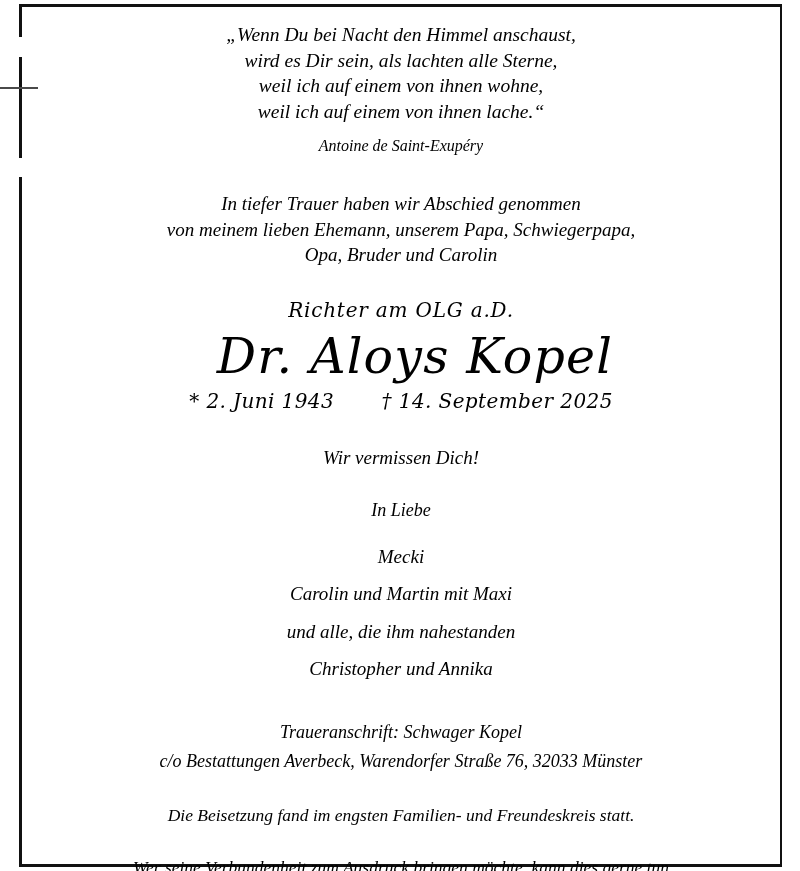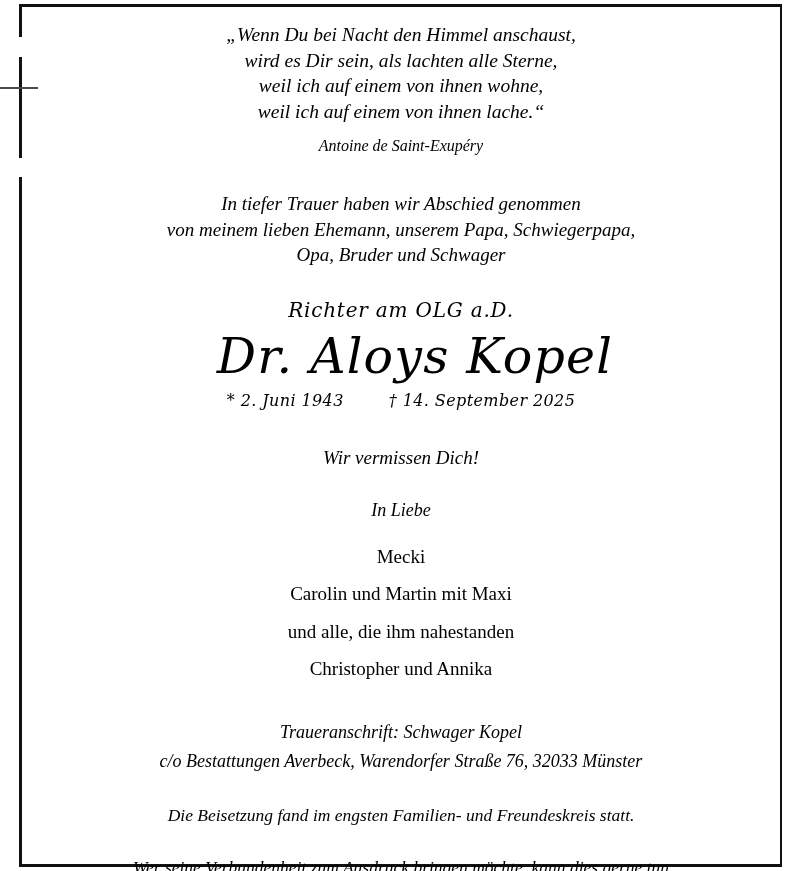--- a/index.html
+++ b/index.html
@@ -113,21 +113,21 @@
     font-size: 49px;
     line-height: 58px;
     letter-spacing: 1.2px;
     padding-left: 28px;
   }
 
   .dates {
     margin-top: 2px;
     font-family: "DejaVu Serif", "Liberation Serif", serif;
     font-style: italic;
-    font-size: 16px;
+    font-size: 20px;
     line-height: 26px;
     letter-spacing: 0.4px;
   }
   .dates .gap { display: inline-block; width: 34px; }
 
   .missing {
     margin-top: 32px;
     font-style: italic;
     font-size: 19px;
     line-height: 24px;
@@ -135,20 +135,21 @@
 
   .inlove {
     margin-top: 28px;
     font-style: italic;
     font-size: 18px;
     line-height: 24px;
   }
 
   .survivors {
     margin-top: 16px;
+    font-style: italic;
     font-size: 19px;
     line-height: 37.5px;
     text-align: center;
   }
   .survivors div { white-space: nowrap; }
 
   .addr {
     margin-top: 30px;
     font-style: italic;
     font-size: 18px;
@@ -192,21 +193,21 @@
       <div class="quote-line">wird es Dir sein, als lachten alle Sterne,</div>
       <div class="quote-line">weil ich auf einem von ihnen wohne,</div>
       <div class="quote-line">weil ich auf einem von ihnen lache.“</div>
     </div>
 
     <div class="attrib">Antoine de Saint-Exupéry</div>
 
     <div class="intro">
       <div class="intro-line">In tiefer Trauer haben wir Abschied genommen</div>
       <div class="intro-line">von meinem lieben Ehemann, unserem Papa, Schwiegerpapa,</div>
-      <div class="intro-line">Opa, Bruder und Schwager</div>
+      <div class="intro-line">Opa, Bruder und Carolin</div>
     </div>
 
     <div class="title-line">Richter am OLG a.D.</div>
 
     <div class="name">Dr. Aloys Kopel</div>
 
     <div class="dates">
       <span>*</span>
       <span>2. Juni 1943</span>
       <span class="gap"></span>

